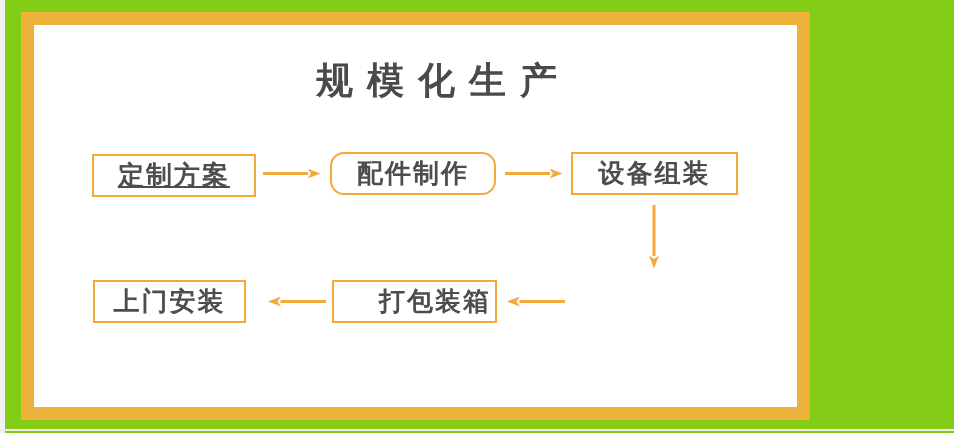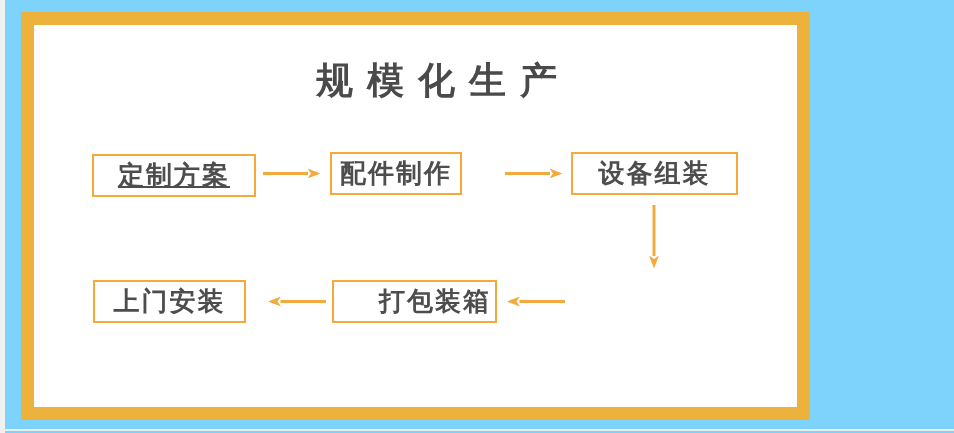--- a/index.html
+++ b/index.html
@@ -5,21 +5,21 @@
   html, body {
     margin: 0;
     padding: 0;
     background: #ffffff;
     font-family: "Liberation Sans", "DejaVu Sans", sans-serif;
   }
   .canvas {
     position: relative;
     width: 954px;
     height: 433px;
-    background: #7dd3fc;
+    background: #84cc16;
     overflow: hidden;
   }
   .left-strip {
     position: absolute;
     left: 0; top: 0;
     width: 5px; height: 433px;
     background: #f1f1f1;
   }
   .bottom-line {
     position: absolute;
@@ -55,21 +55,21 @@
     display: flex;
     align-items: center;
     justify-content: center;
     font-size: 26px;
     font-weight: 700;
     letter-spacing: 2px;
     color: var(--text, #4D4D4D);
     white-space: nowrap;
   }
   .n0 { left: 92px;  top: 154px; width: 164px; text-decoration: underline; }
-  .n1 { left: 330px; top: 152px; width: 132px; }
+  .n1 { left: 330px; top: 152px; width: 166px; border-radius: 14px; }
   .n2 { left: 571px; top: 152px; width: 167px; }
   .n3 { left: 571px; top: 280px; width: 167px; }
   .n4 { left: 332px; top: 280px; width: 165px; padding-left: 41px; }
   .n5 { left: 93px;  top: 280px; width: 153px; }
   .arrows {
     position: absolute;
     left: 0; top: 0;
     width: 954px; height: 433px;
     pointer-events: none;
   }

